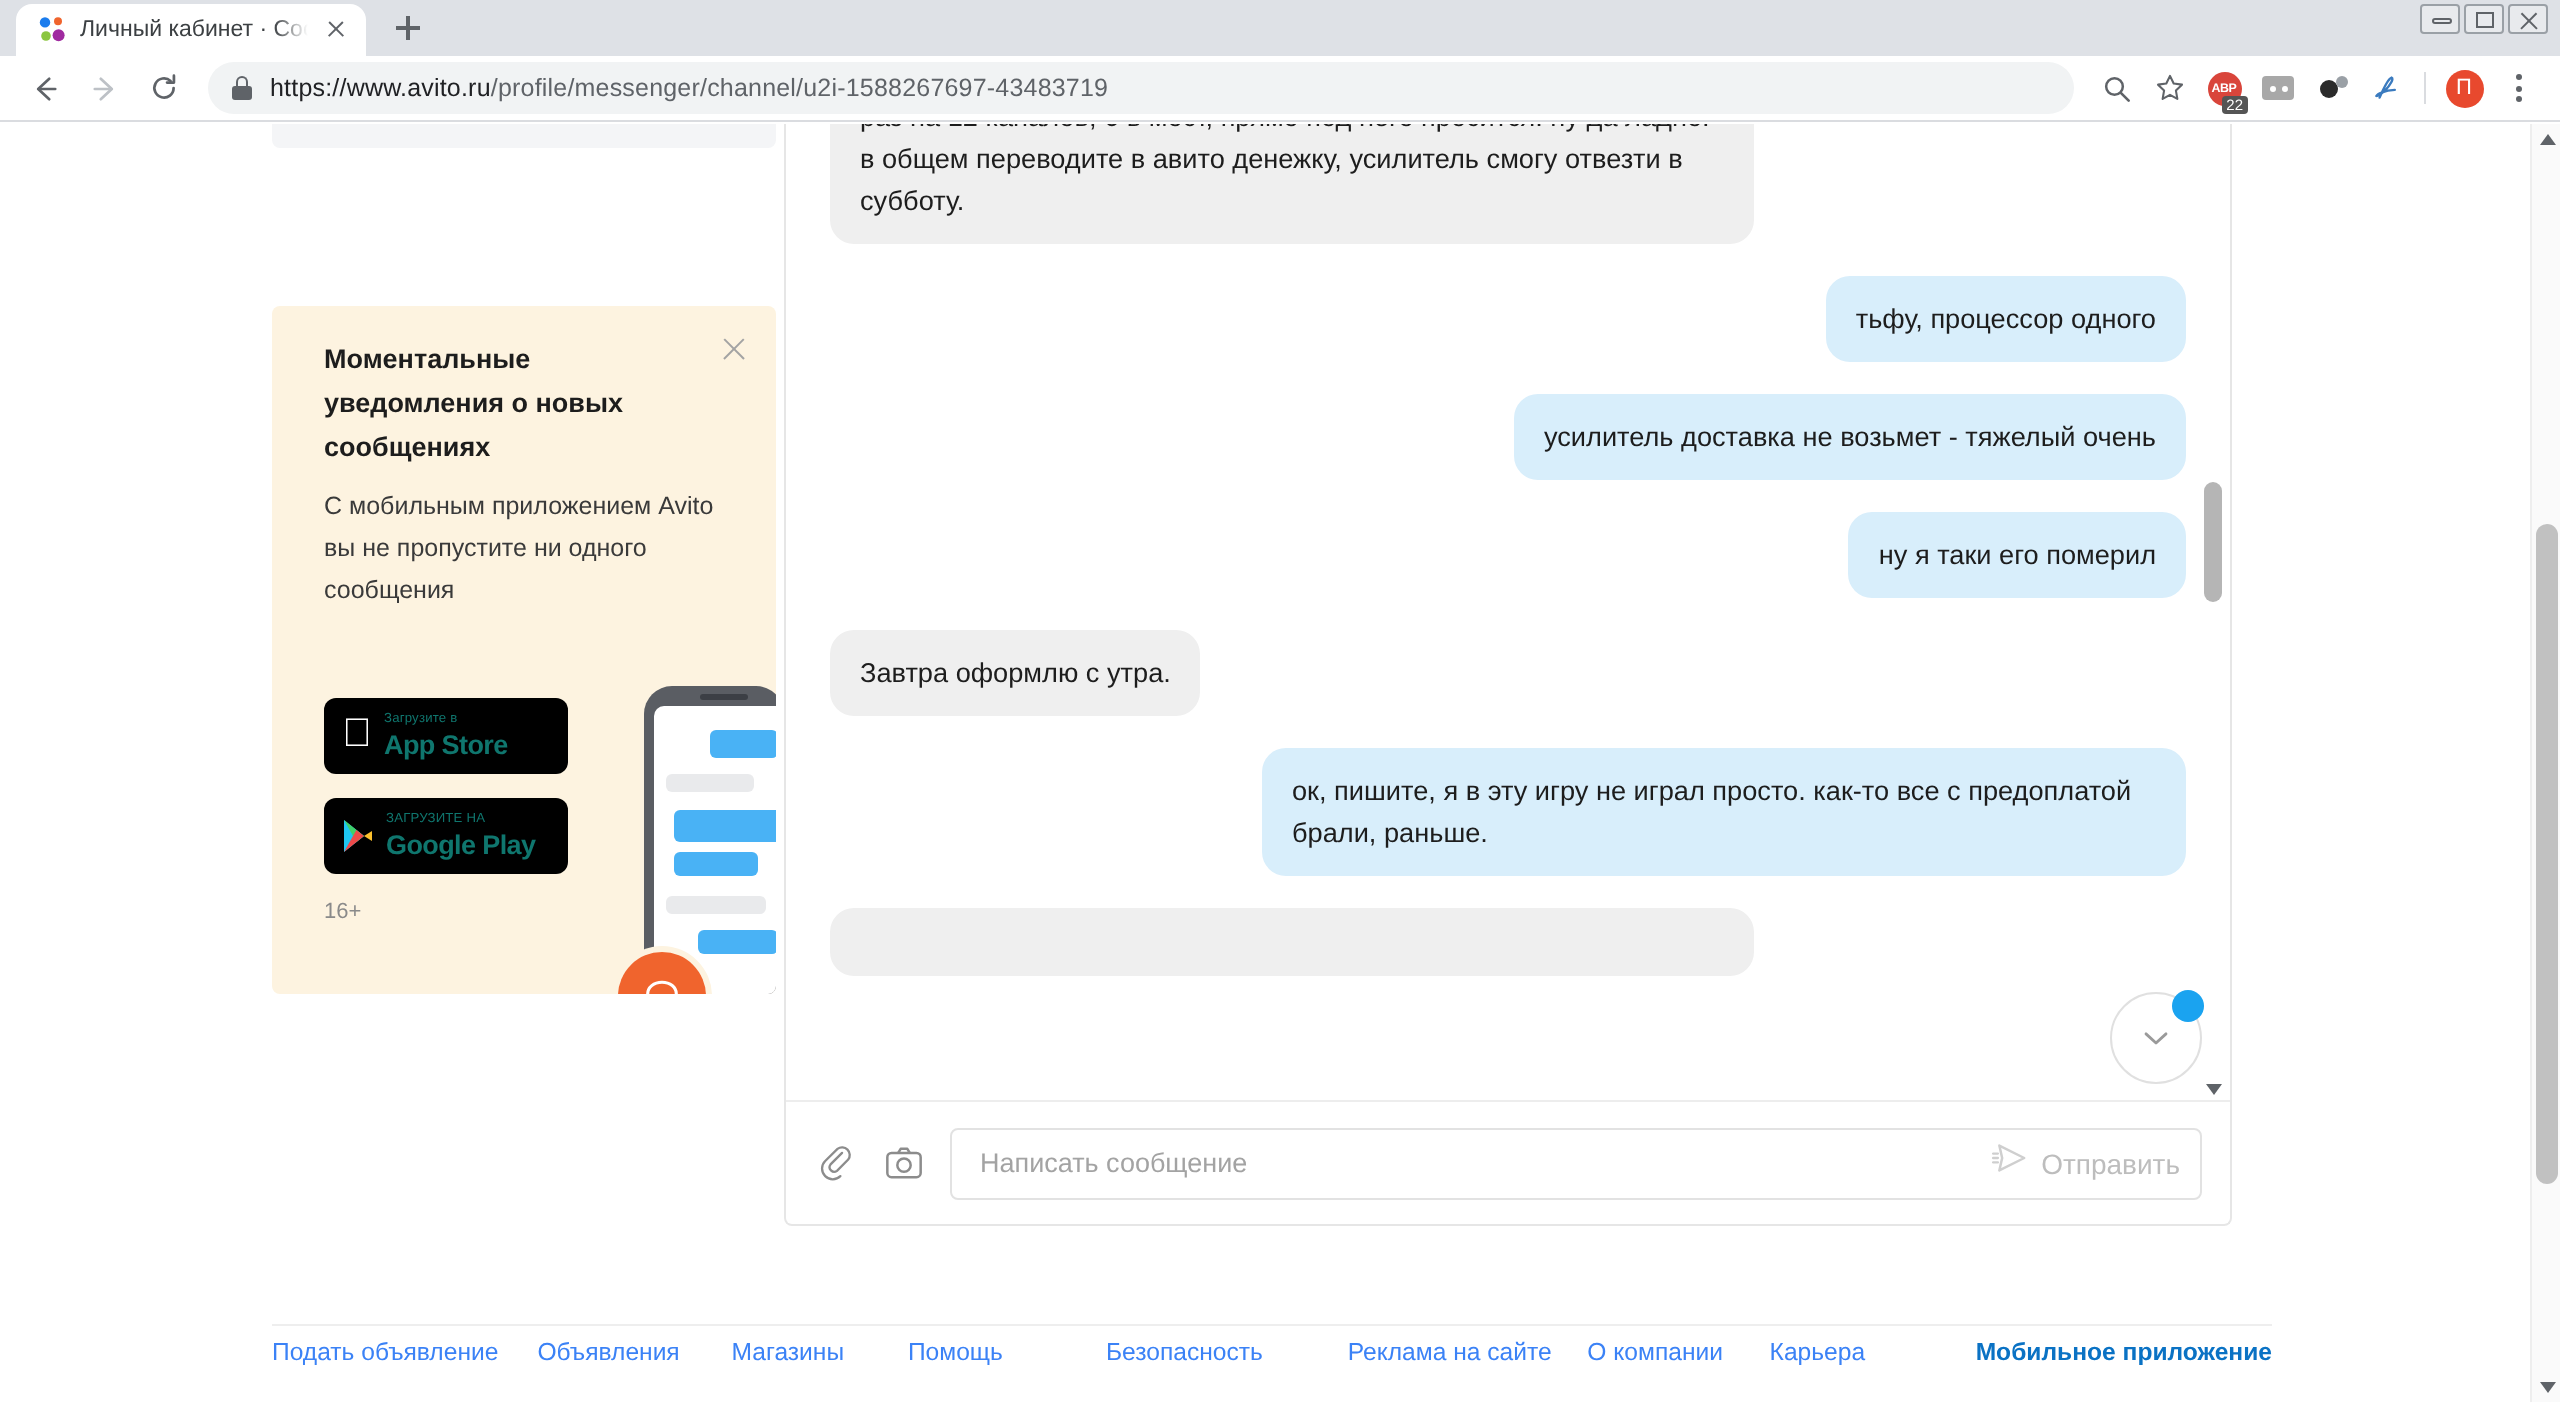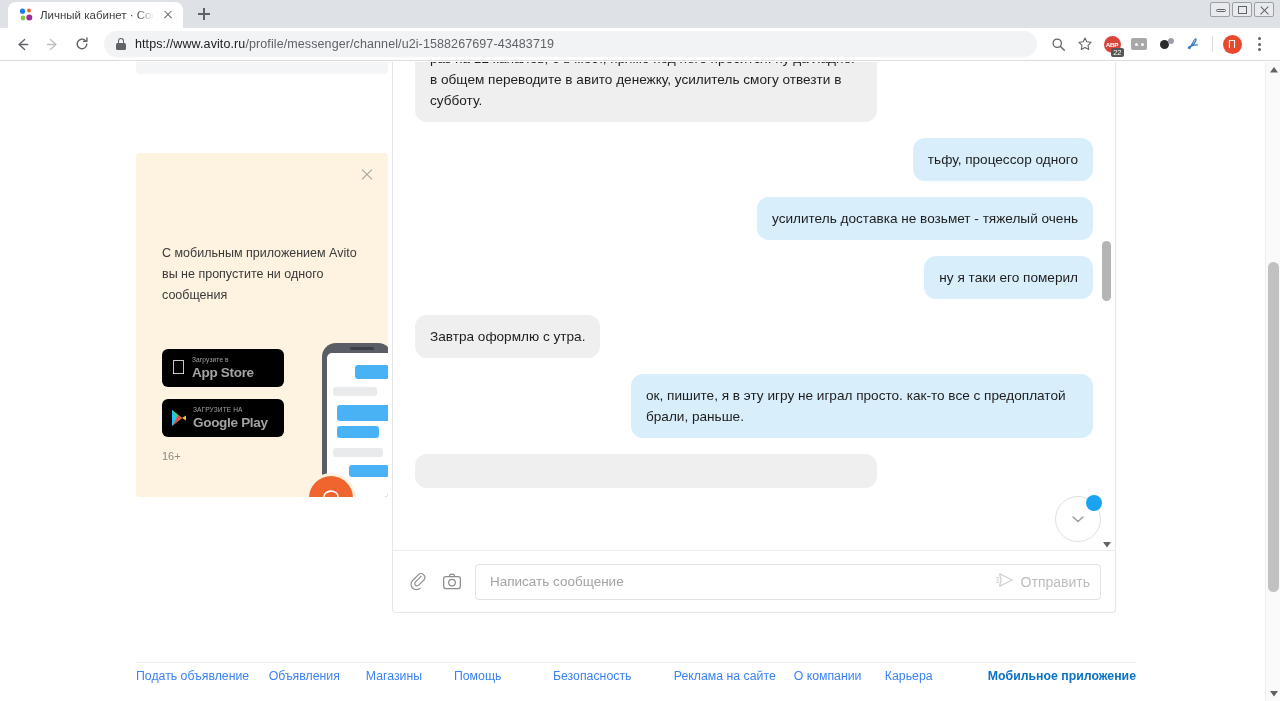--- a/index.html
+++ b/index.html
@@ -161,21 +161,21 @@
   .promo-sub {
     position:absolute; left:26px; top:90px; width:200px;
     font-size:12.5px; color:#3a3a3a; line-height:21px;
   }
   .badge {
     position:absolute; left:26px; width:122px; height:38px; background:#000;
     border-radius:6px; display:flex; align-items:center; gap:6px; padding-left:9px;
   }
   .badge.appstore { top:196px; }
   .badge.googleplay { top:246px; }
-  .badge-txt { display:flex; flex-direction:column; color:#a3a3a3; line-height:1; }
+  .badge-txt { display:flex; flex-direction:column; color:#0f766e; line-height:1; }
   .badge-txt .small { font-size:6.6px; letter-spacing:0.1px; margin-bottom:2.5px; }
   .badge-txt .big { font-size:13.5px; font-weight:bold; letter-spacing:-0.3px; }
   .apple-logo { font-size:20px; color:#fff; line-height:1; margin-bottom:3px; }
   .gp-logo { width:16px; height:18px; position:relative; }
   .gp-logo svg { display:block; }
   .age { position:absolute; left:26px; top:297px; font-size:11px; color:#8a8a8a; }
 
   .phone {
     position:absolute; left:186px; top:190px; width:70px; height:160px;
     background:#5a5d63; border-radius:14px 14px 0 0; overflow:hidden;
@@ -363,20 +363,21 @@
     </div>
   </div>
 
   <div class="viewport">
     <div class="content">
 
       <div class="partial-card"></div>
 
       <div class="promo">
         <div class="promo-close"></div>
+        <div class="promo-title">Моментальные уведомления о новых сообщениях</div>
         <div class="promo-sub">С мобильным приложением Avito вы не пропустите ни одного сообщения</div>
 
         <div class="badge appstore">
           <span class="apple-logo"></span>
           <span class="badge-txt">
             <span class="small">Загрузите в</span>
             <span class="big">App Store</span>
           </span>
         </div>
 

